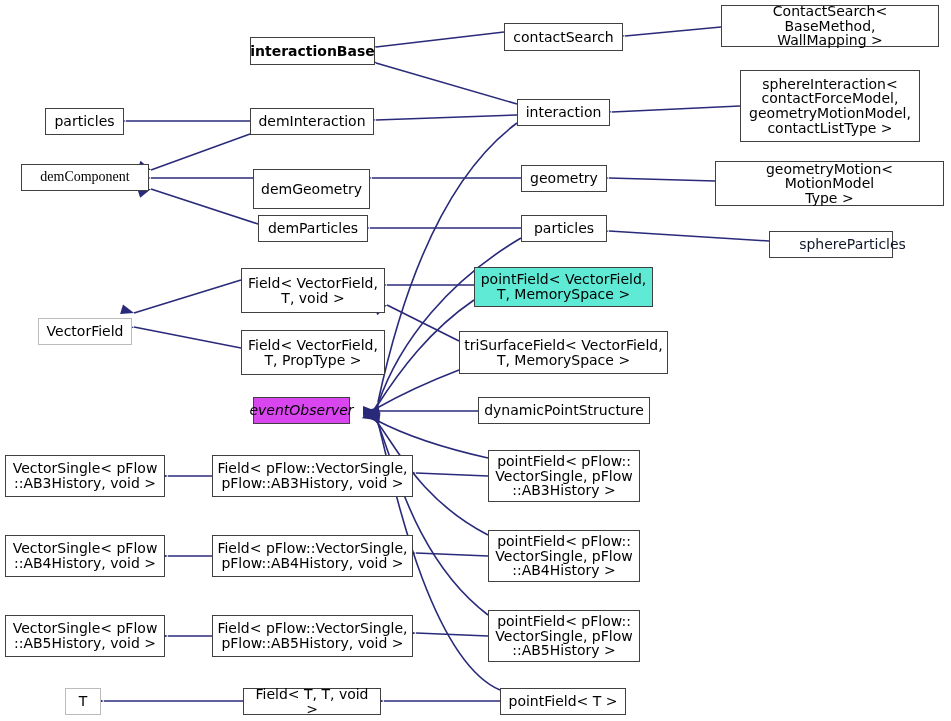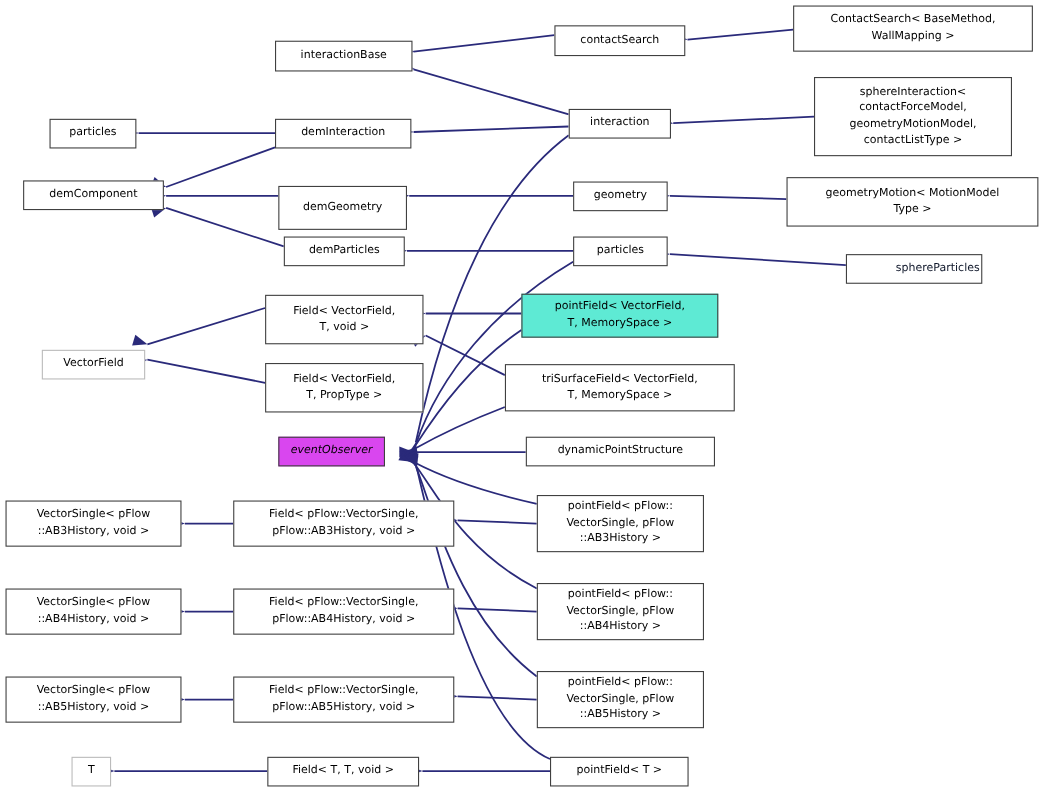--- a/index.html
+++ b/index.html
@@ -25,21 +25,21 @@
   }
   .node {
     position: absolute;
     box-sizing: border-box;
     background: #ffffff;
     border: 1px solid #404040;
     display: flex;
     align-items: center;
     justify-content: center;
     text-align: center;
-    font-size: 10px;
+    font-size: 14px;
     line-height: 14.6px;
     color: #000000;
     white-space: pre-line;
     padding: 0 4px;
     z-index: 2;
   }
   .node.faded {
     border-color: #bbbbbb;
   }
 </style>
@@ -178,32 +178,32 @@
       </g>
       <g>
         <path d="M 500,701 L 384,701" fill="none" stroke="#2a2a7a" stroke-width="1.6"></path>
         <polygon points="0,0 13,-5 13,5" fill="#2a2a7a" transform="translate(384,701) rotate(180)"></polygon>
       </g>
       <g>
         <path d="M 500,690 C 430,660 392,480 379,426" fill="none" stroke="#2a2a7a" stroke-width="1.6"></path>
         <polygon points="0,0 13,-5 13,5" fill="#2a2a7a" transform="translate(379,426) rotate(255)"></polygon>
       </g>
     </svg>
-<div class="node" style="left: 250px; top: 37px; width: 125px; height: 28px; border-color: rgb(64, 64, 64); background: rgb(255, 255, 255); color: rgb(0, 0, 0);"><span>interactionBase</span></div>
+<div class="node" style="left: 250px; top: 37px; width: 125px; height: 28px; border-color: rgb(64, 64, 64); background: rgb(255, 255, 255); color: rgb(0, 0, 0); font-weight: bold;"><span>interactionBase</span></div>
     <div class="node" style="left: 504px; top: 23px; width: 119px; height: 28px; border-color: rgb(64, 64, 64); background: rgb(255, 255, 255); color: rgb(0, 0, 0);"><span>contactSearch</span></div>
     <div class="node" style="left: 721px; top: 5px; width: 218px; height: 42px; border-color: rgb(64, 64, 64); background: rgb(255, 255, 255); color: rgb(0, 0, 0);"><span>ContactSearch&lt; BaseMethod,
 WallMapping &gt;</span></div>
     <div class="node" style="left: 45px; top: 108px; width: 79px; height: 27px; border-color: rgb(64, 64, 64); background: rgb(255, 255, 255); color: rgb(0, 0, 0);"><span>particles</span></div>
     <div class="node" style="left: 250px; top: 108px; width: 124px; height: 27px; border-color: rgb(64, 64, 64); background: rgb(255, 255, 255); color: rgb(0, 0, 0);"><span>demInteraction</span></div>
     <div class="node" style="left: 517px; top: 99px; width: 93px; height: 27px; border-color: rgb(64, 64, 64); background: rgb(255, 255, 255); color: rgb(0, 0, 0);"><span>interaction</span></div>
     <div class="node" style="left: 740px; top: 70px; width: 180px; height: 72px; border-color: rgb(64, 64, 64); background: rgb(255, 255, 255); color: rgb(0, 0, 0);"><span>sphereInteraction&lt;
 contactForceModel,
 geometryMotionModel,
 contactListType &gt;</span></div>
-    <div class="node" style="left: 21px; top: 164px; width: 128px; height: 27px; border-color: rgb(64, 64, 64); background: rgb(255, 255, 255); color: rgb(0, 0, 0);"><span>demComponent</span></div>
+    <div class="node" style="left: 21px; top: 164px; width: 128px; height: 27px; border-color: rgb(64, 64, 64); background: rgb(255, 255, 255); color: rgb(0, 0, 0); font-family: Liberation Serif, serif;"><span>demComponent</span></div>
     <div class="node" style="left: 253px; top: 169px; width: 117px; height: 40px; border-color: rgb(64, 64, 64); background: rgb(255, 255, 255); color: rgb(0, 0, 0);"><span>demGeometry</span></div>
     <div class="node" style="left: 521px; top: 165px; width: 86px; height: 27px; border-color: rgb(64, 64, 64); background: rgb(255, 255, 255); color: rgb(0, 0, 0);"><span>geometry</span></div>
     <div class="node" style="left: 715px; top: 161px; width: 229px; height: 45px; border-color: rgb(64, 64, 64); background: rgb(255, 255, 255); color: rgb(0, 0, 0);"><span>geometryMotion&lt; MotionModel
 Type &gt;</span></div>
     <div class="node" style="left: 258px; top: 215px; width: 110px; height: 27px; border-color: rgb(64, 64, 64); background: rgb(255, 255, 255); color: rgb(0, 0, 0);"><span>demParticles</span></div>
     <div class="node" style="left: 521px; top: 215px; width: 86px; height: 27px; border-color: rgb(64, 64, 64); background: rgb(255, 255, 255); color: rgb(0, 0, 0);"><span>particles</span></div>
     <div class="node" style="left: 769px; top: 231px; width: 124px; height: 27px; border-color: rgb(64, 64, 64); background: rgb(255, 255, 255); color: #0f172a; padding-left: 47px;"><span>sphereParticles</span></div>
     <div class="node" style="left: 241px; top: 268px; width: 144px; height: 45px; border-color: rgb(64, 64, 64); background: rgb(255, 255, 255); color: rgb(0, 0, 0);"><span>Field&lt; VectorField,
 T, void &gt;</span></div>
     <div class="node faded" style="left: 38px; top: 318px; width: 94px; height: 27px; border-color: rgb(187, 187, 187); background: rgb(255, 255, 255); color: rgb(0, 0, 0);"><span>VectorField</span></div>

